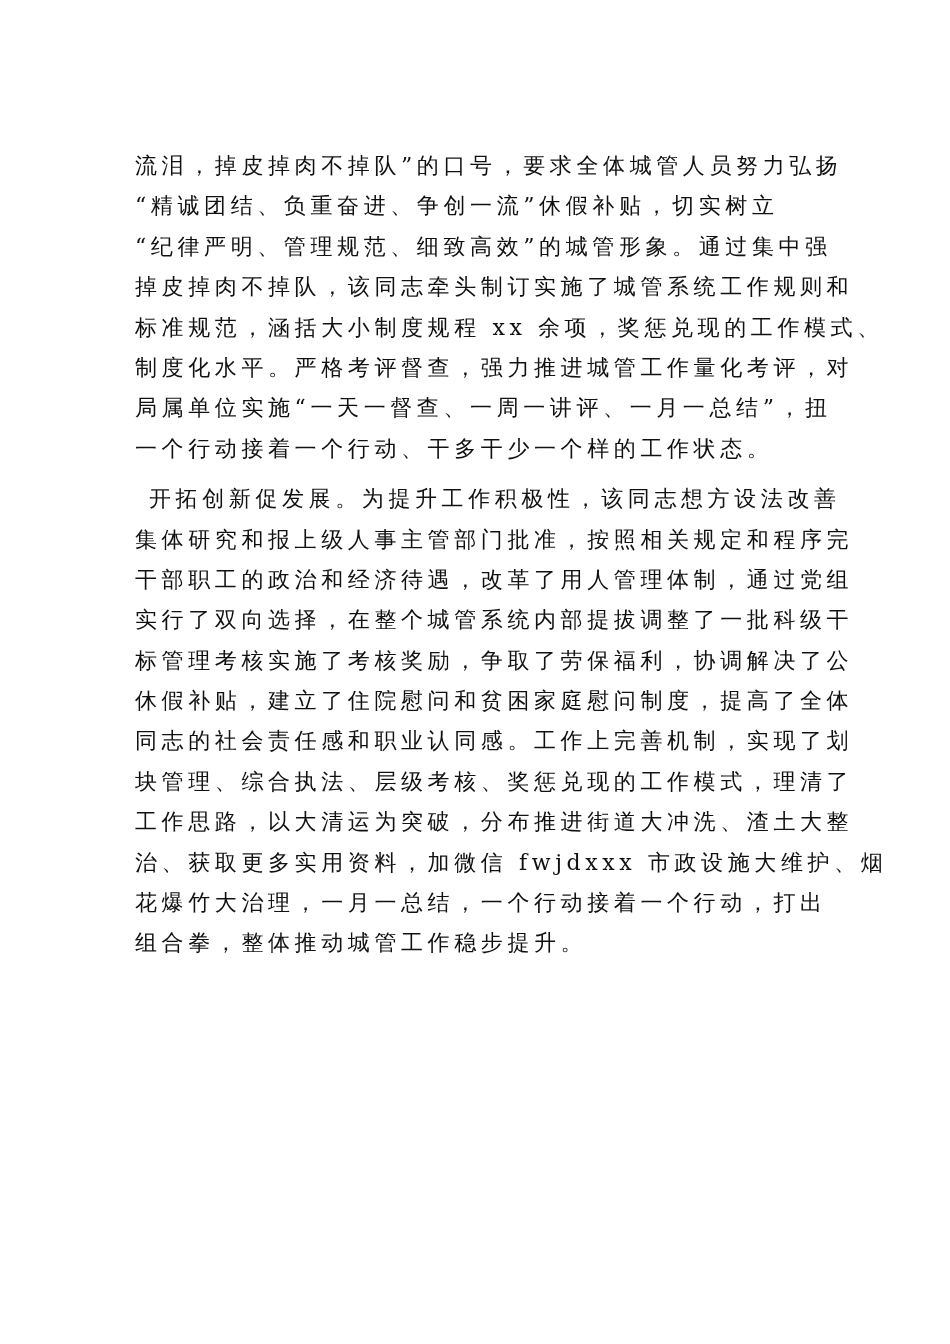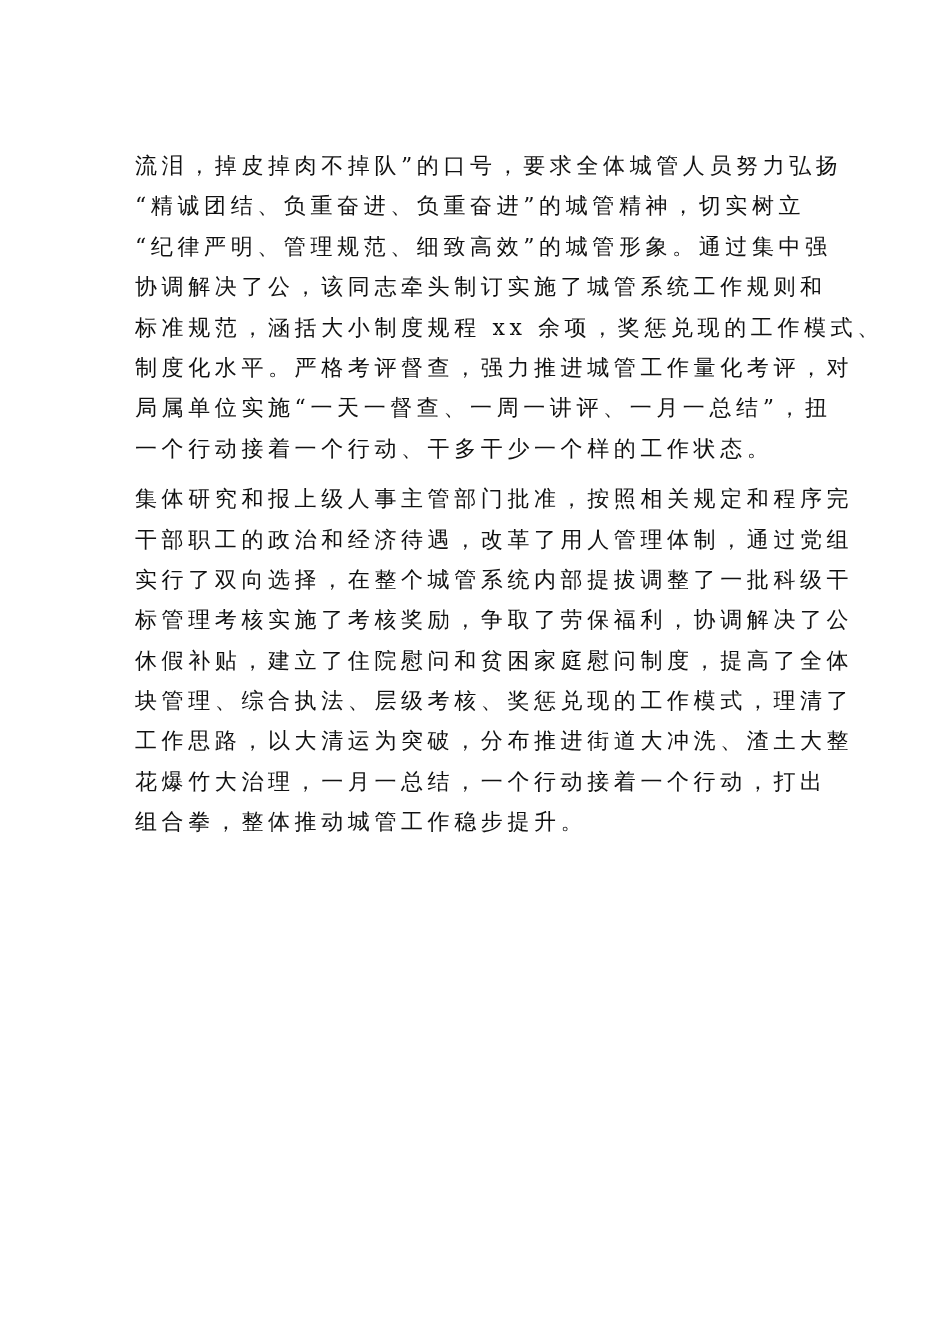--- a/index.html
+++ b/index.html
@@ -45,37 +45,40 @@
     }
   </style>
 </head>
 <body>
 
 <div class="page">
   <div class="body-text">
 
     <div>
       <div class="line">流泪，掉皮掉肉不掉队”的口号，要求全体城管人员努力弘扬</div>
-      <div class="line">“精诚团结、负重奋进、负重奋进”的城管精神，切实树立</div>
+      <div class="line">“精诚团结、负重奋进、争创一流”休假补贴，切实树立</div>
       <div class="line">“纪律严明、管理规范、细致高效”的城管形象。通过集中强</div>
-      <div class="line">协调解决了公，该同志牵头制订实施了城管系统工作规则和</div>
+      <div class="line">掉皮掉肉不掉队，该同志牵头制订实施了城管系统工作规则和</div>
       <div class="line">标准规范，涵括大小制度规程 xx 余项，奖惩兑现的工作模式、</div>
       <div class="line">制度化水平。严格考评督查，强力推进城管工作量化考评，对</div>
       <div class="line">局属单位实施“一天一督查、一周一讲评、一月一总结”，扭</div>
       <div class="line">一个行动接着一个行动、干多干少一个样的工作状态。</div>
     </div>
 
     <div class="para-gap"></div>
 
     <div>
+      <div class="line indent">开拓创新促发展。为提升工作积极性，该同志想方设法改善</div>
       <div class="line">集体研究和报上级人事主管部门批准，按照相关规定和程序完</div>
       <div class="line">干部职工的政治和经济待遇，改革了用人管理体制，通过党组</div>
       <div class="line">实行了双向选择，在整个城管系统内部提拔调整了一批科级干</div>
       <div class="line">标管理考核实施了考核奖励，争取了劳保福利，协调解决了公</div>
       <div class="line">休假补贴，建立了住院慰问和贫困家庭慰问制度，提高了全体</div>
+      <div class="line">同志的社会责任感和职业认同感。工作上完善机制，实现了划</div>
       <div class="line">块管理、综合执法、层级考核、奖惩兑现的工作模式，理清了</div>
       <div class="line">工作思路，以大清运为突破，分布推进街道大冲洗、渣土大整</div>
+      <div class="line">治、获取更多实用资料，加微信 fwjdxxx 市政设施大维护、烟</div>
       <div class="line">花爆竹大治理，一月一总结，一个行动接着一个行动，打出</div>
       <div class="line">组合拳，整体推动城管工作稳步提升。</div>
     </div>
 
   </div>
 </div>
 
 </body></html>

